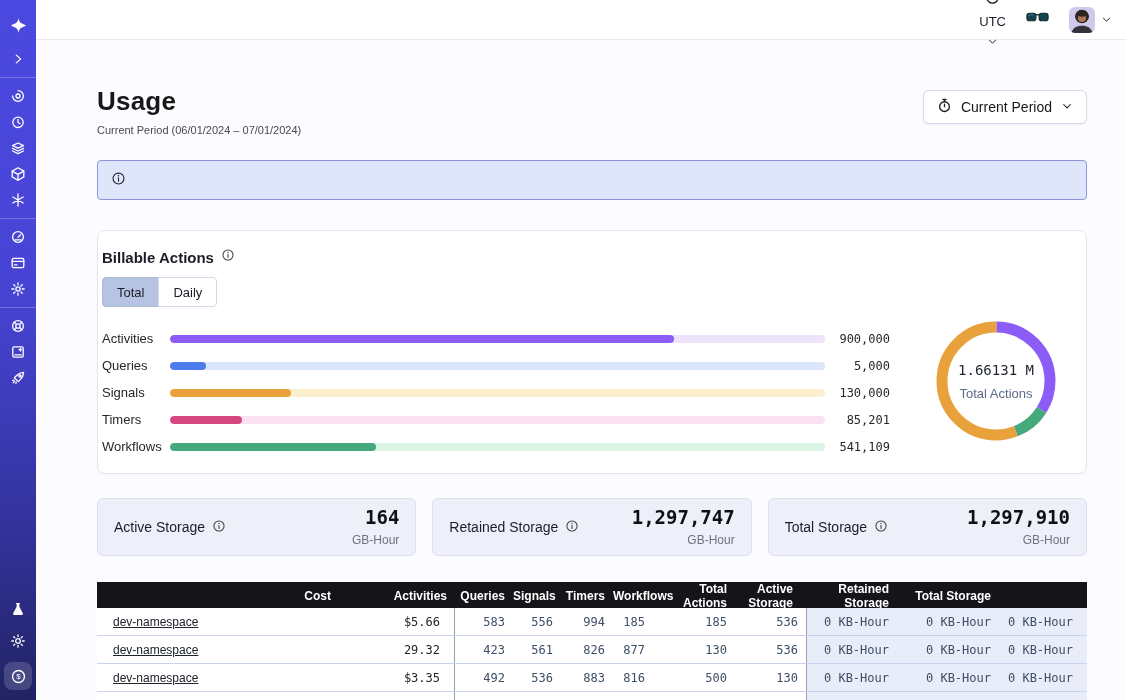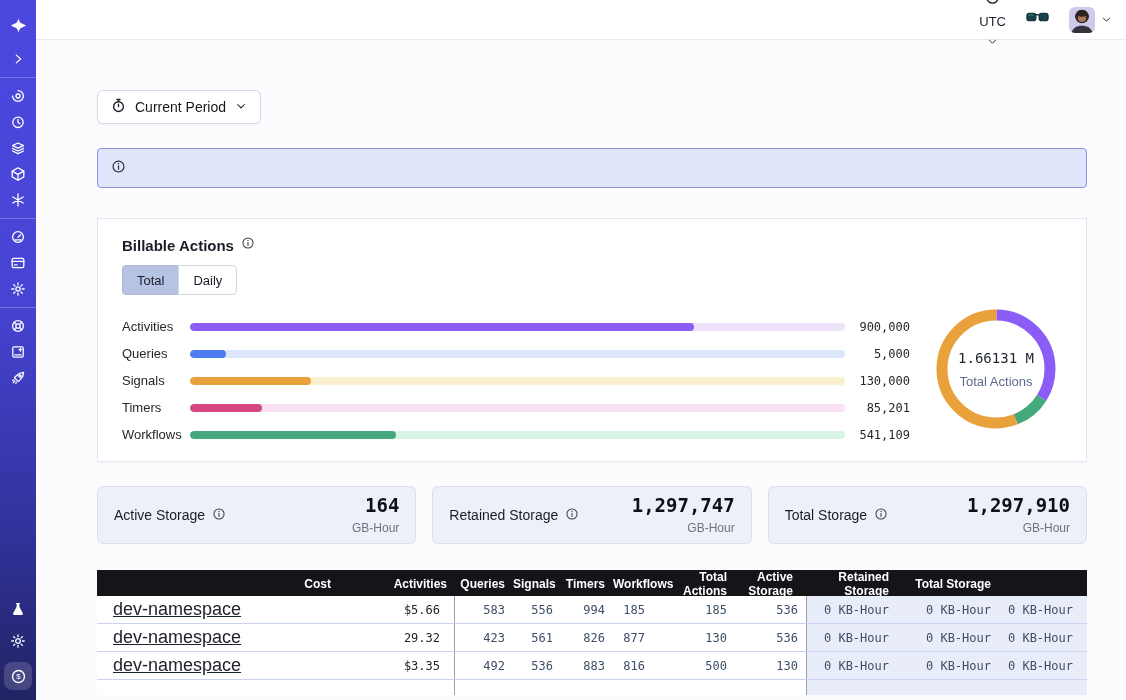--- a/index.html
+++ b/index.html
@@ -40,22 +40,22 @@
     color: #18181B; cursor: pointer; box-shadow: 0 1px 2px rgba(16,24,40,.05); margin-top: 4px;
   }
 
   .banner {
     margin-top: 24px; height: 40px; background: #DFE5FB; border: 1px solid #8E94DB; border-radius: 4px;
     display: flex; align-items: center; gap: 8px; padding: 0 13px; font-size: 13px; color: #26272F;
   }
 
   
   .card {
-    margin-top: 30px; height: 244px; background: #fff; border: 1px solid #E4E5F1; border-radius: 0;
-    padding: 17px 20px 0 24px; box-shadow: 0 1px 2px rgba(16,24,40,.03);
+    margin-top: 30px; height: 244px; background: #fff; border: 1px solid #E4E5F1; border-radius: 8px;
+    padding: 17px 20px 0 4px; box-shadow: 0 1px 2px rgba(16,24,40,.03);
   }
   .card-title-row { display: flex; align-items: center; gap: 7px; }
   .card-title { font-size: 15px; font-weight: 700; color: #1C1C28; }
   .seg { display: inline-flex; margin-top: 11px; }
   .seg-tab {
     height: 30px; padding: 0 14px; font-size: 13px; display: flex; align-items: center;
     border: 1px solid #D3D7E6; background: #fff; cursor: pointer; color: #1C1C28;
   }
   .seg-tab.first { border-radius: 4px 0 0 4px; }
   .seg-tab.last { border-radius: 0 4px 4px 0; margin-left: -1px; }
@@ -95,21 +95,21 @@
   .t-head { height: 26px; background: #141419; color: #fff; font-size: 12px; font-weight: 700; }
   .t-body-row { height: 28px; background: #fff; border-bottom: 1px solid #C9D3EE; font-family: "DejaVu Sans Mono", monospace; font-size: 12px; color: #3D4E66; }
   .t-partial { height: 15px; background: #fff; }
   .c-ns { padding-left: 16px; text-align: left; }
   .c-cost { text-align: right; padding-right: 14px; }
   .c-num { text-align: right; padding-right: 8px; }
   .c-stor { text-align: right; padding-right: 14px; }
   .t-body-row .c-cost, .t-partial .c-cost { border-right: 1px solid #9AA1B4; height: 100%; display: flex; align-items: center; justify-content: flex-end; }
   .t-body-row .c-ta, .t-partial .c-ta { border-right: 1px solid #9AA1B4; height: 100%; display: flex; align-items: center; justify-content: flex-end; }
   .t-body-row .c-stor, .t-partial .c-stor { background: #E9EDFA; height: 100%; display: flex; align-items: center; justify-content: flex-end; }
-  .ns-link { font-family: "Liberation Sans", sans-serif; font-size: 18px; color: #20242C; text-decoration: underline; cursor: pointer; }
+  .ns-link { font-family: "Liberation Sans", sans-serif; font-size: 12px; color: #20242C; text-decoration: underline; cursor: pointer; }
   .cost-val { font-size: 12px; color: #20242C; }
   .t-partial > div { border-bottom: none; }
 
   .icon-stroke { stroke: #fff; stroke-width: 1.3; fill: none; stroke-linecap: round; stroke-linejoin: round; }
   .dark-stroke { stroke: #1C1C28; stroke-width: 1.4; fill: none; stroke-linecap: round; stroke-linejoin: round; }
   .info-stroke { stroke: #3F3F46; stroke-width: 1.2; fill: none; stroke-linecap: round; }
 </style>
 </head>
 <body>
 
@@ -246,20 +246,24 @@
     </span>
     <span><svg width="11" height="11" viewBox="0 0 16 16">
           <path class="dark-stroke" d="M3.5 6l4.5 4.5L12.5 6"></path>
         </svg></span>
   </div>
 </header>
 
 <main class="content">
 
   <div class="page-head">
+    <div>
+      <h1 class="page-title">Usage</h1>
+      <div class="page-subtitle">Current Period (06/01/2024 – 07/01/2024)</div>
+    </div>
     <button class="period-btn">
       <span><svg width="15" height="15" viewBox="0 0 16 16">
             <circle class="dark-stroke" cx="8" cy="9.2" r="5.2"></circle>
             <path class="dark-stroke" d="M8 9.2V6.6M6.4 1.6h3.2M8 1.6v2.2"></path>
           </svg></span>
       <span>Current Period</span>
       <span><svg width="12" height="12" viewBox="0 0 16 16">
             <path class="dark-stroke" d="M3.5 6l4.5 4.5L12.5 6"></path>
           </svg></span>
     </button>

